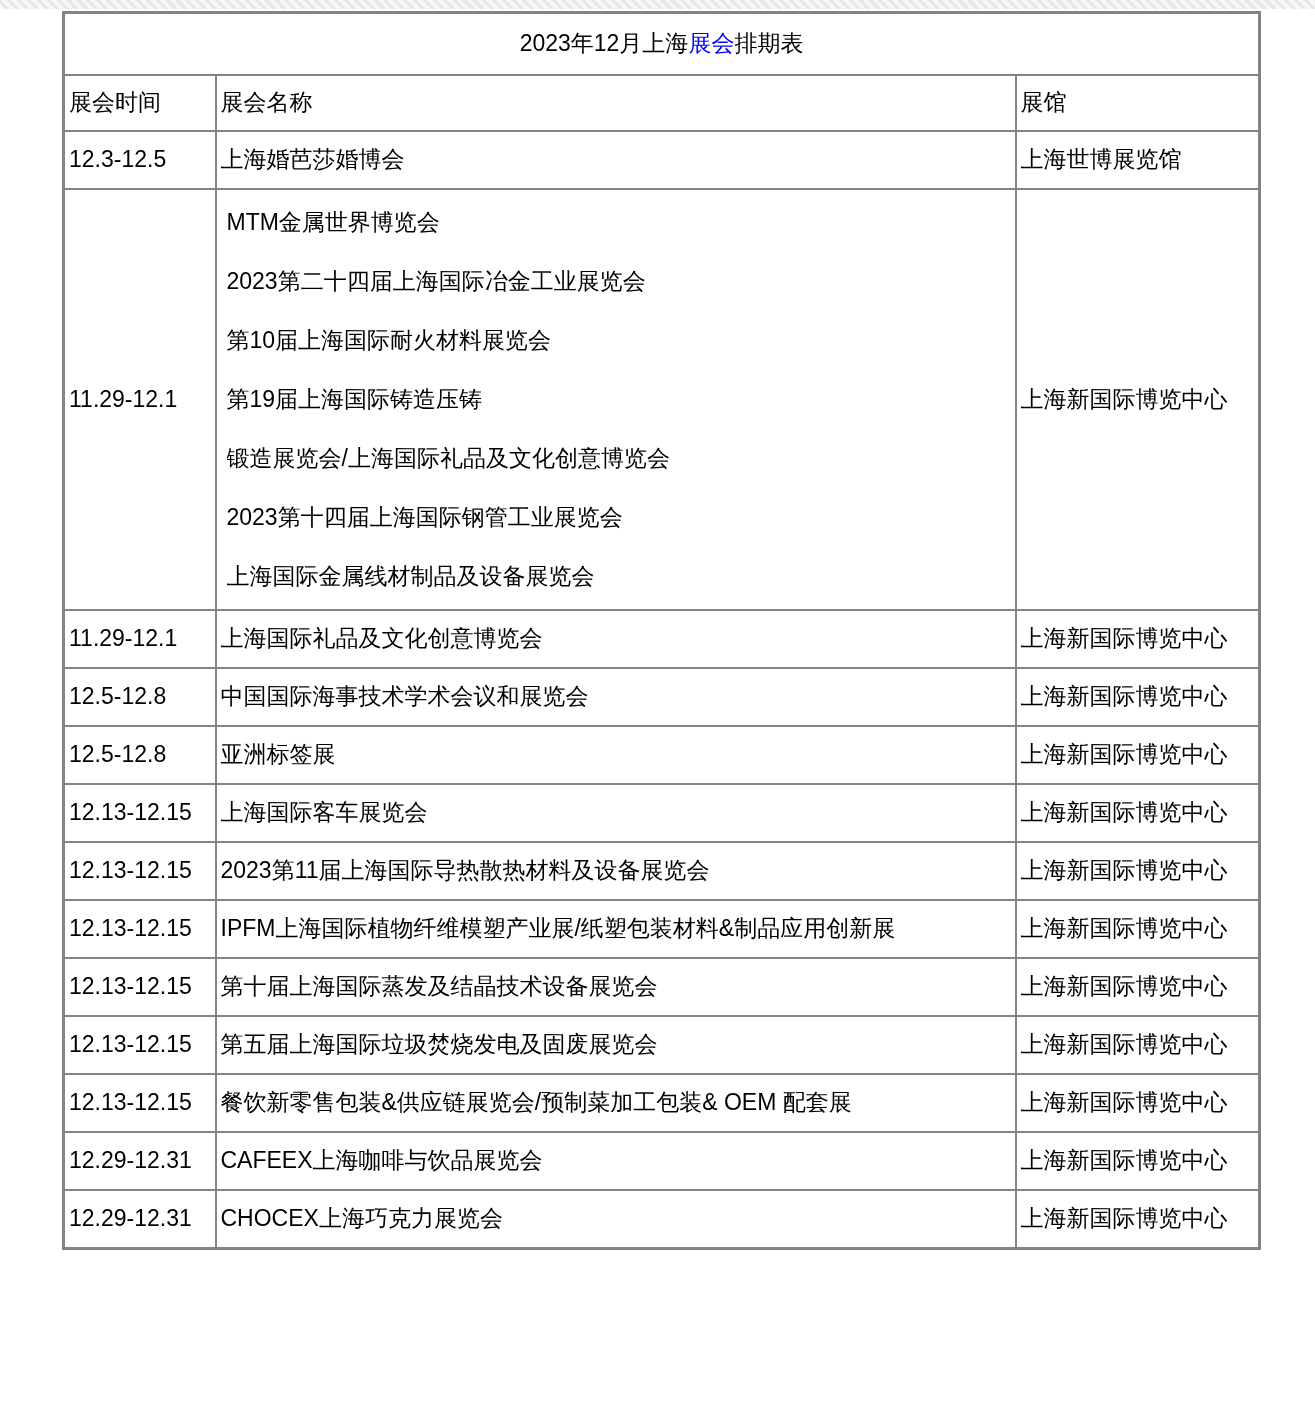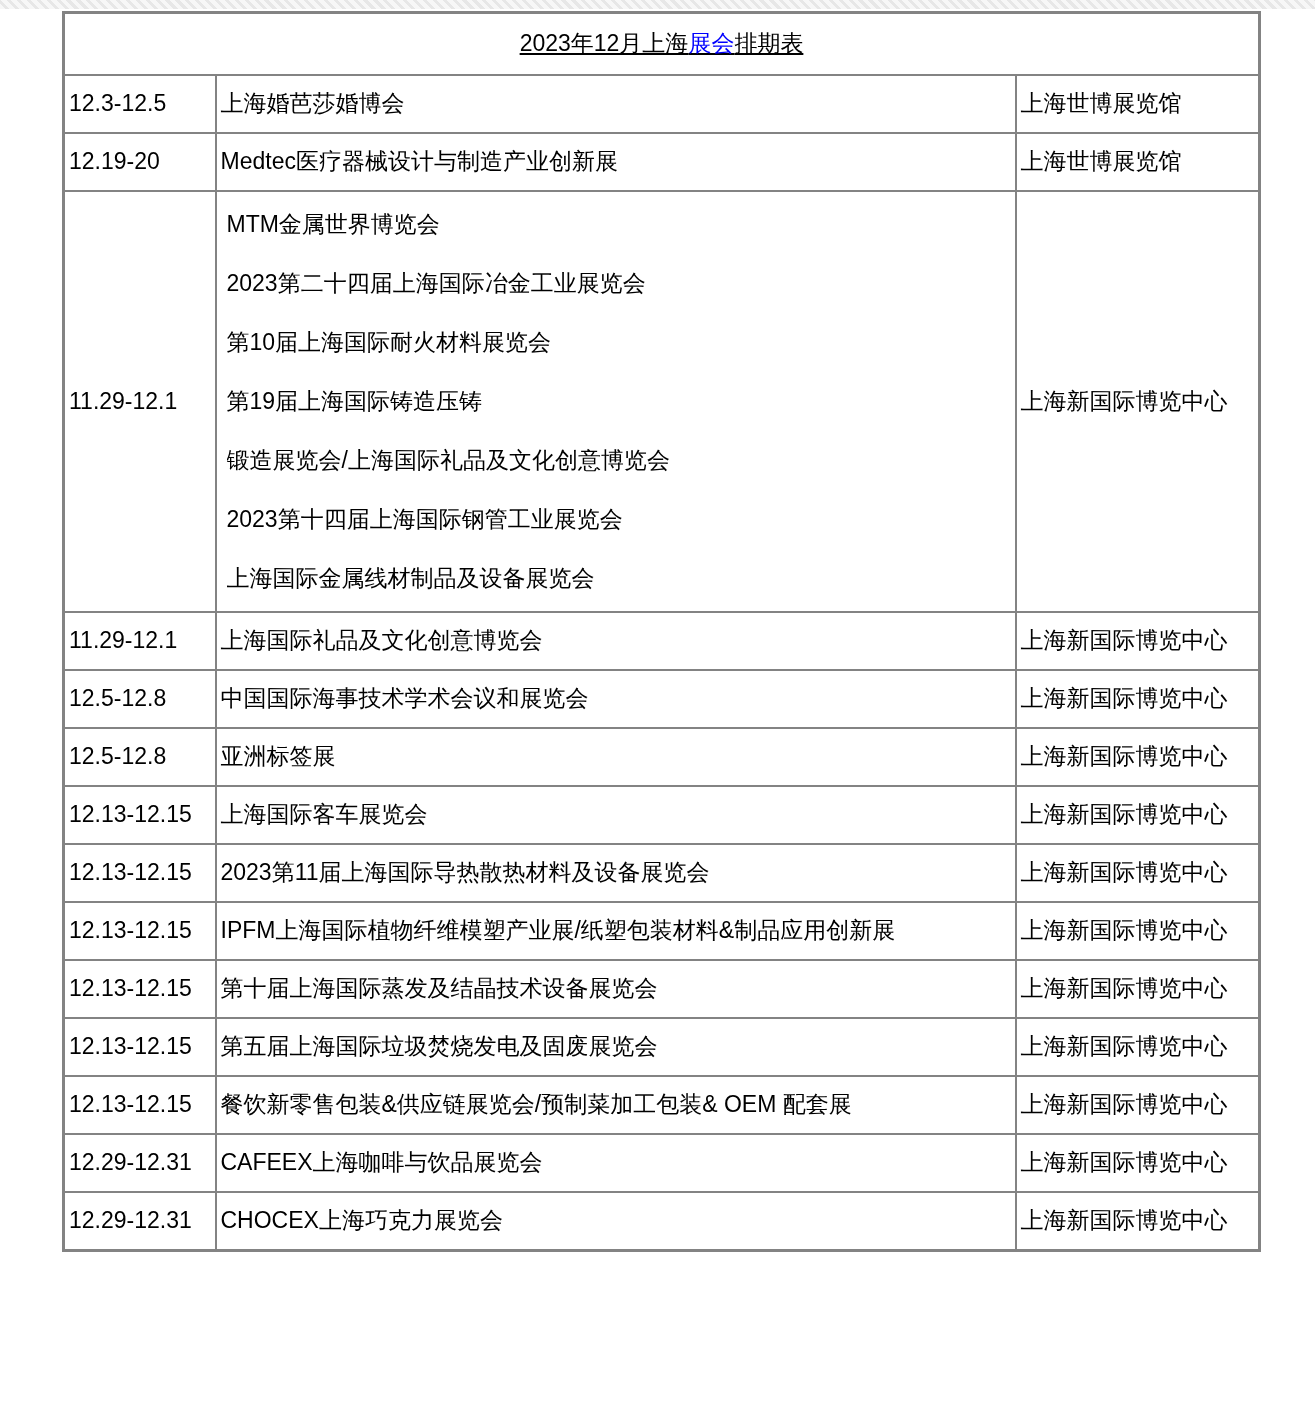--- a/index.html
+++ b/index.html
@@ -45,21 +45,20 @@
     font-size: 23px;
     line-height: 1.3;
     vertical-align: middle;
     overflow: hidden;
     white-space: nowrap;
   }
   td.title-cell {
     height: 60px;
     text-align: center;
     white-space: nowrap;
-    text-decoration: underline;
   }
   td.title-cell .title-link {
     color: #0000ff;
     text-decoration: none;
     cursor: pointer;
   }
   tr.header-row td { height: 54px; }
   tr.data-row td { height: 56px; }
   td.multi-cell { padding: 0 4px; }
   td.multi-cell p {
@@ -81,29 +80,29 @@
       <col style="width:152px">
       <col style="width:800px">
       <col style="width:244px">
     </colgroup>
 
     <tbody>
         <tr>
       <td class="title-cell" colspan="3"><span>2023年12月上海</span><a class="title-link">展会</a><span>排期表</span></td>
     </tr>
 
+    <tr class="header-row">
+      <td>展会时间</td>
+      <td>展会名称</td>
+      <td>展馆</td>
+    </tr>
 
     <tr class="data-row">
       <td>12.3-12.5</td>
       <td>上海婚芭莎婚博会</td>
-      <td>上海世博展览馆</td>
-    </tr>
-    <tr class="data-row">
-      <td>12.19-20</td>
-      <td>Medtec医疗器械设计与制造产业创新展</td>
       <td>上海世博展览馆</td>
     </tr>
 
     <tr class="data-row">
       <td>11.29-12.1</td>
       <td class="multi-cell">
         <p>MTM金属世界博览会</p>
         <p>2023第二十四届上海国际冶金工业展览会</p>
         <p>第10届上海国际耐火材料展览会</p>
         <p>第19届上海国际铸造压铸</p>

